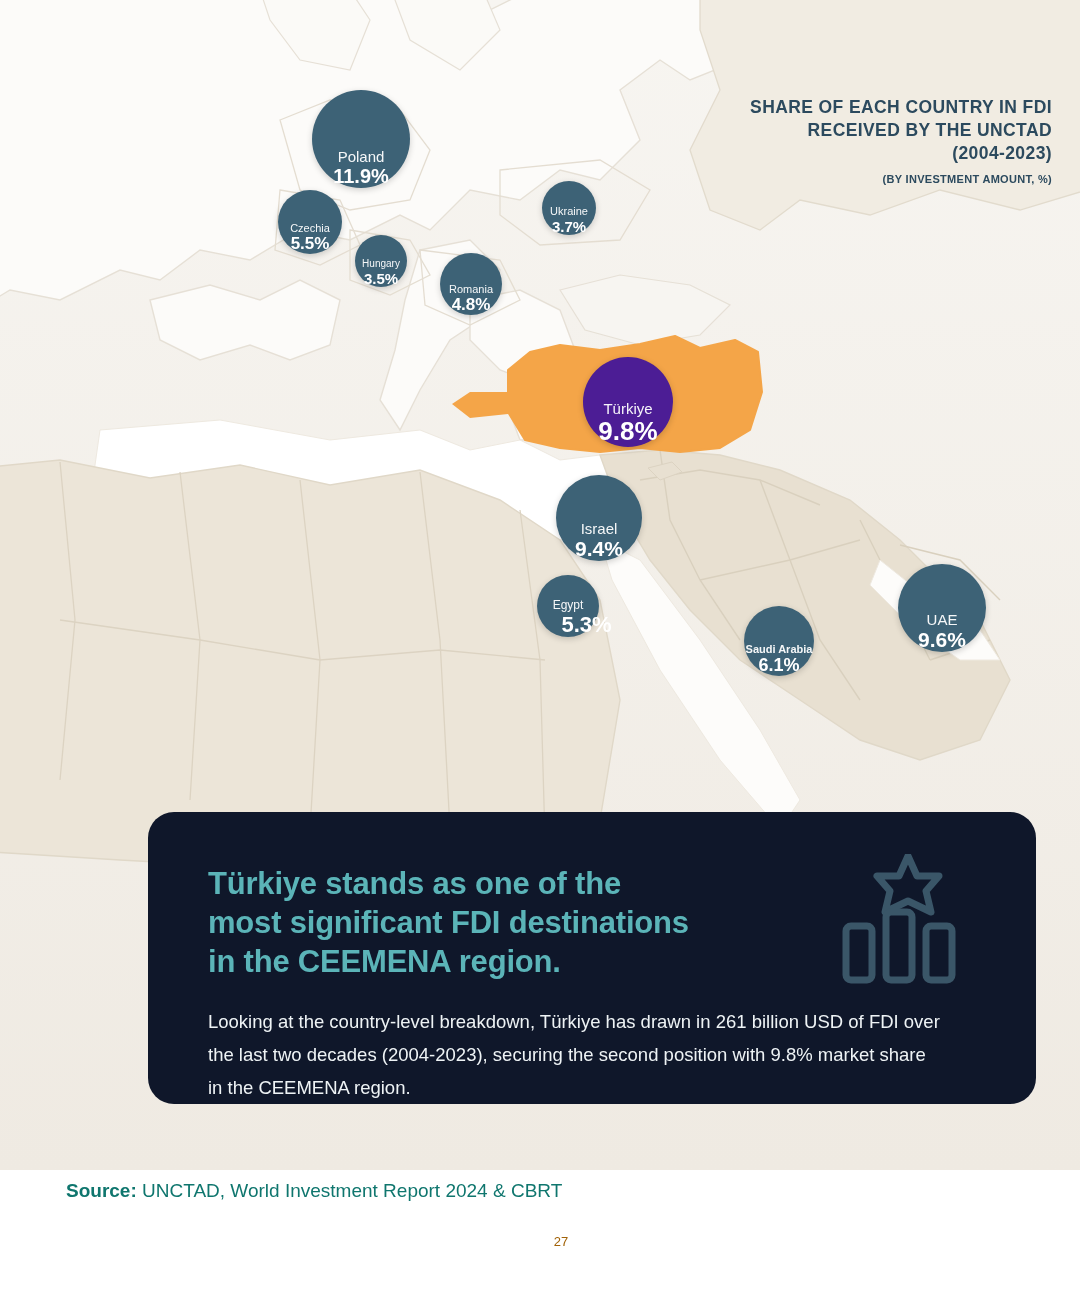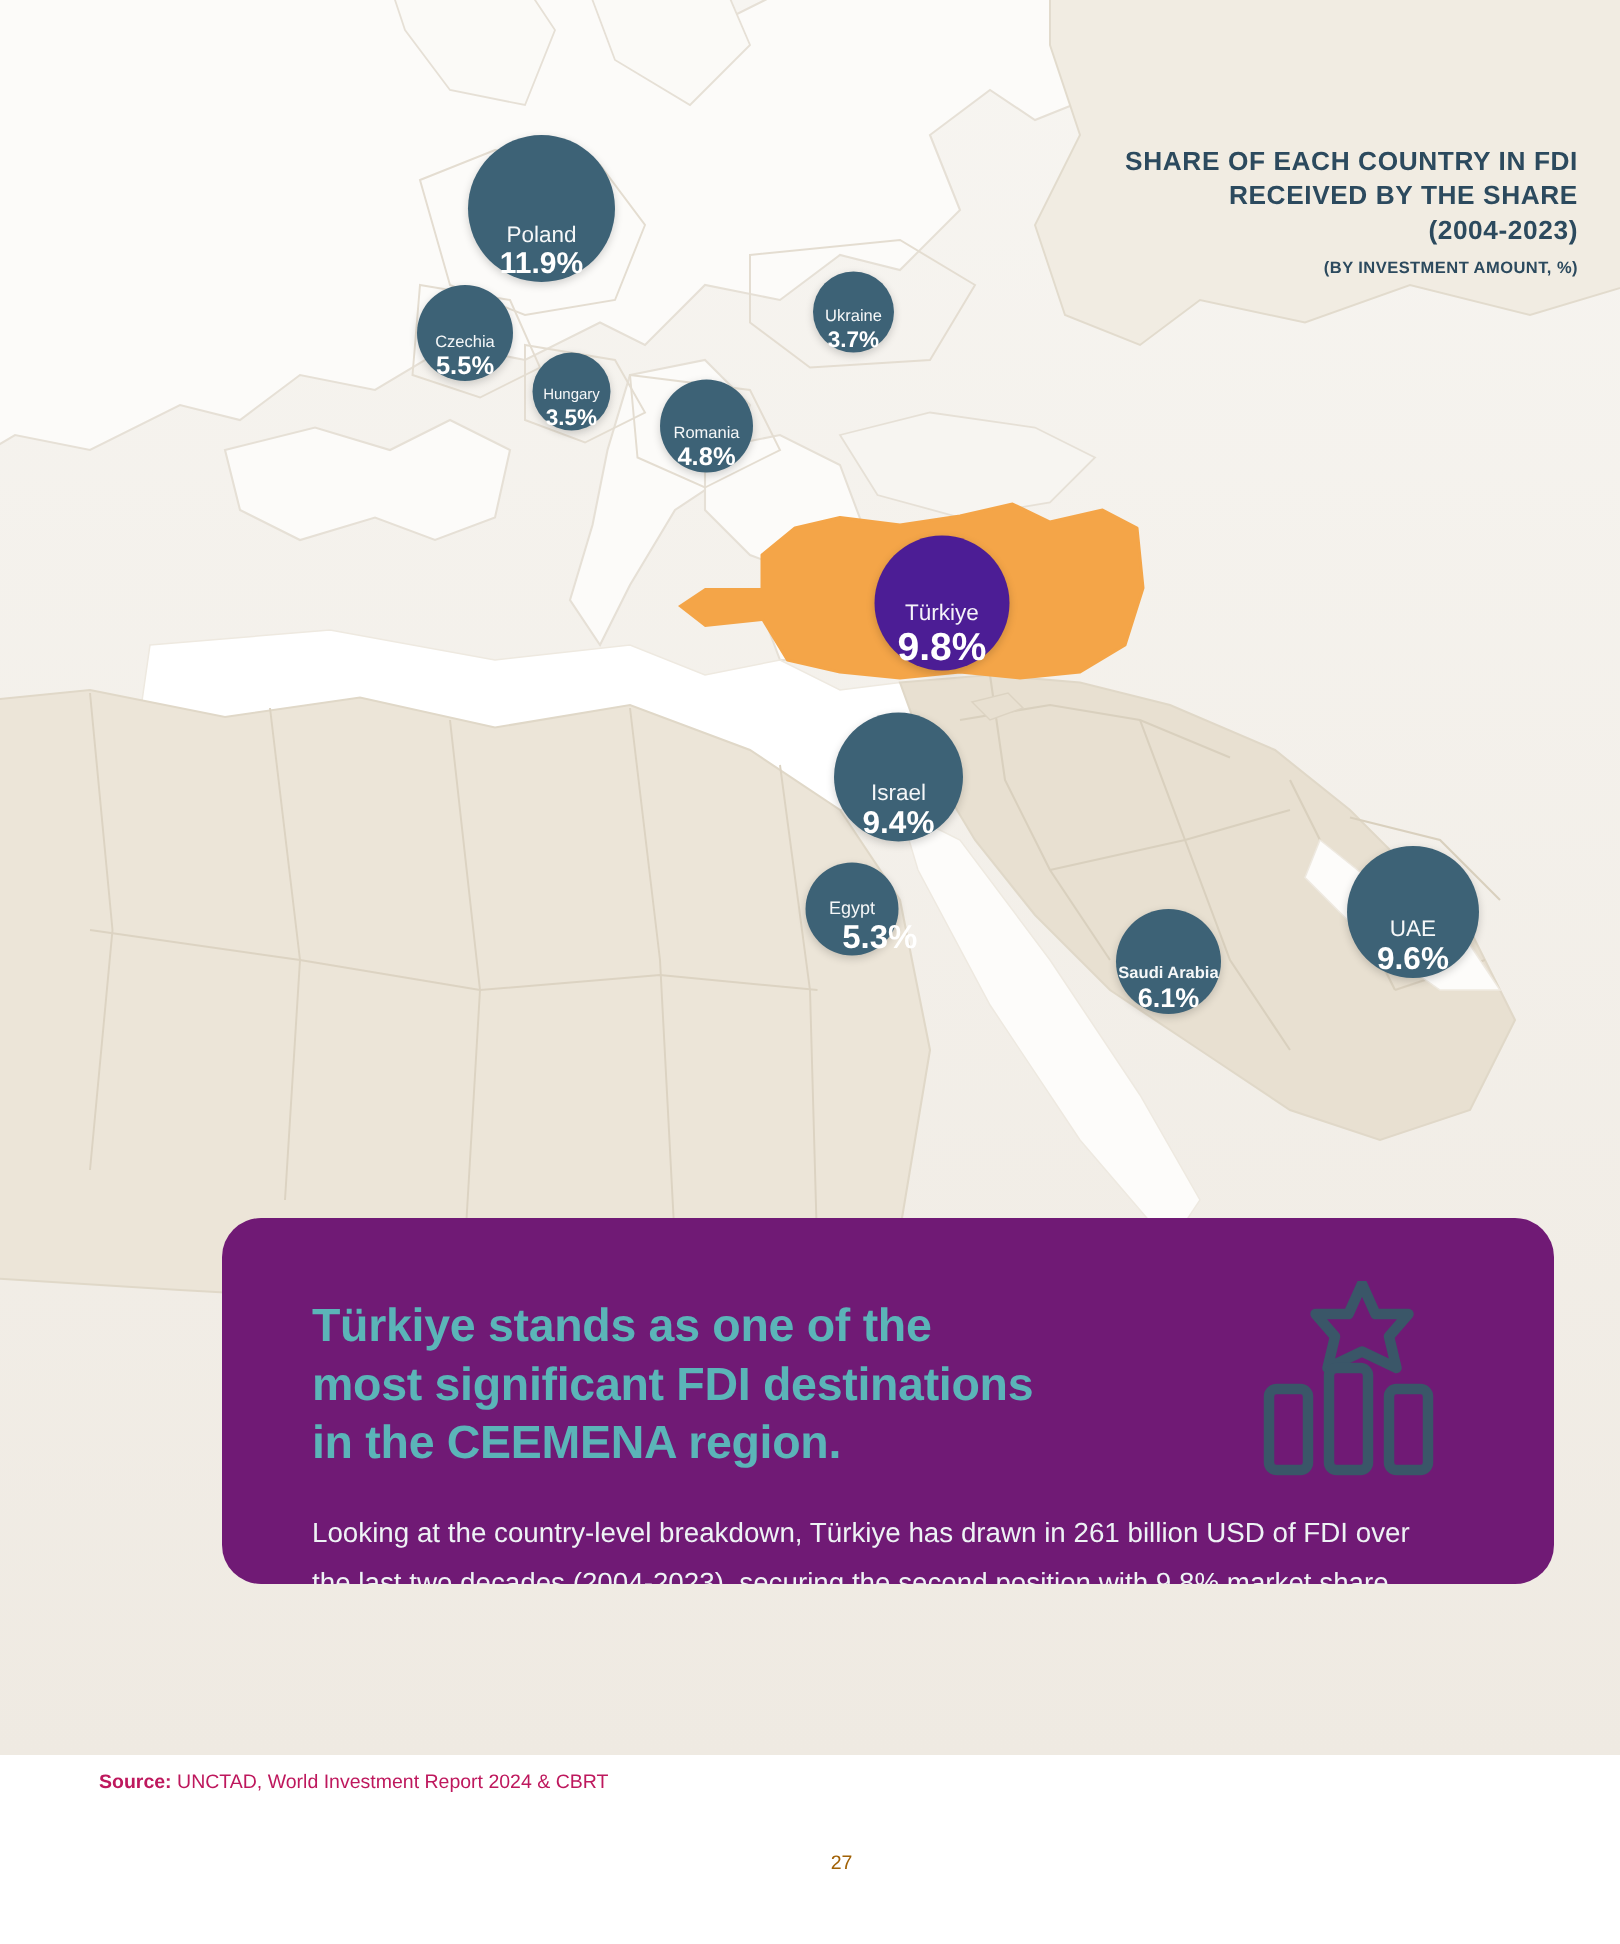--- a/index.html
+++ b/index.html
@@ -89,22 +89,22 @@
     font-weight: bold;
     line-height: 1.15;
   }
 
   
   #callout {
     position: absolute;
     left: 148px;
     top: 812px;
     width: 888px;
-    height: 244px;
-    background: #701a75;
+    height: 292px;
+    background: #0f172a;
     border-radius: 26px;
     z-index: 30;
     box-sizing: border-box;
     padding: 52px 92px 40px 60px;
     overflow: hidden;
   }
   #callout h2 {
     margin: 0;
     color: #5bb4b8;
     font-size: 31px;
@@ -127,22 +127,22 @@
     width: 140px;
     height: 130px;
     opacity: 1;
   }
 
   
   #source {
     position: absolute;
     left: 66px;
     top: 1180px;
-    font-size: 13px;
-    color: #be185d;
+    font-size: 19px;
+    color: #0f766e;
     z-index: 30;
   }
   #source .lbl {
     font-weight: bold;
   }
   #page-num {
     position: absolute;
     left: 0;
     top: 1234px;
     width: 1080px;
@@ -234,21 +234,21 @@
                  L 750,430 L 720,448 L 680,452 L 640,448 L 600,452 L 560,448 L 525,440 L 508,412 Z" fill="#f4a548" stroke="#f4a548" stroke-width="2" stroke-linejoin="round"></path>
         <path d="M 508,392 L 470,392 L 452,404 L 470,418 L 508,414 Z" fill="#f4a548"></path>
       </g>
 
       <path d="M 648,468 L 672,462 L 682,472 L 660,480 Z" fill="#e8e0d1" stroke="#dcd3c2" stroke-width="1"></path>
     </svg>
   </div>
 
   <div id="title-block">
     <div class="tline">SHARE OF EACH COUNTRY IN FDI</div>
-    <div class="tline">RECEIVED BY THE SHARE</div>
+    <div class="tline">RECEIVED BY THE UNCTAD</div>
     <div class="tline">(2004-2023)</div>
     <div class="subline">(BY INVESTMENT AMOUNT, %)</div>
   </div>
 
   <div id="bubbles">
       <div class="bubble" style="left: 312px; top: 90px; width: 98px; height: 98px;">
         <div class="b-name" style="font-size: 15px;">Poland</div>
         <div class="b-val" style="font-size: 20px;">11.9%</div>
       </div>
       <div class="bubble" style="left: 278px; top: 190px; width: 64px; height: 64px;">

